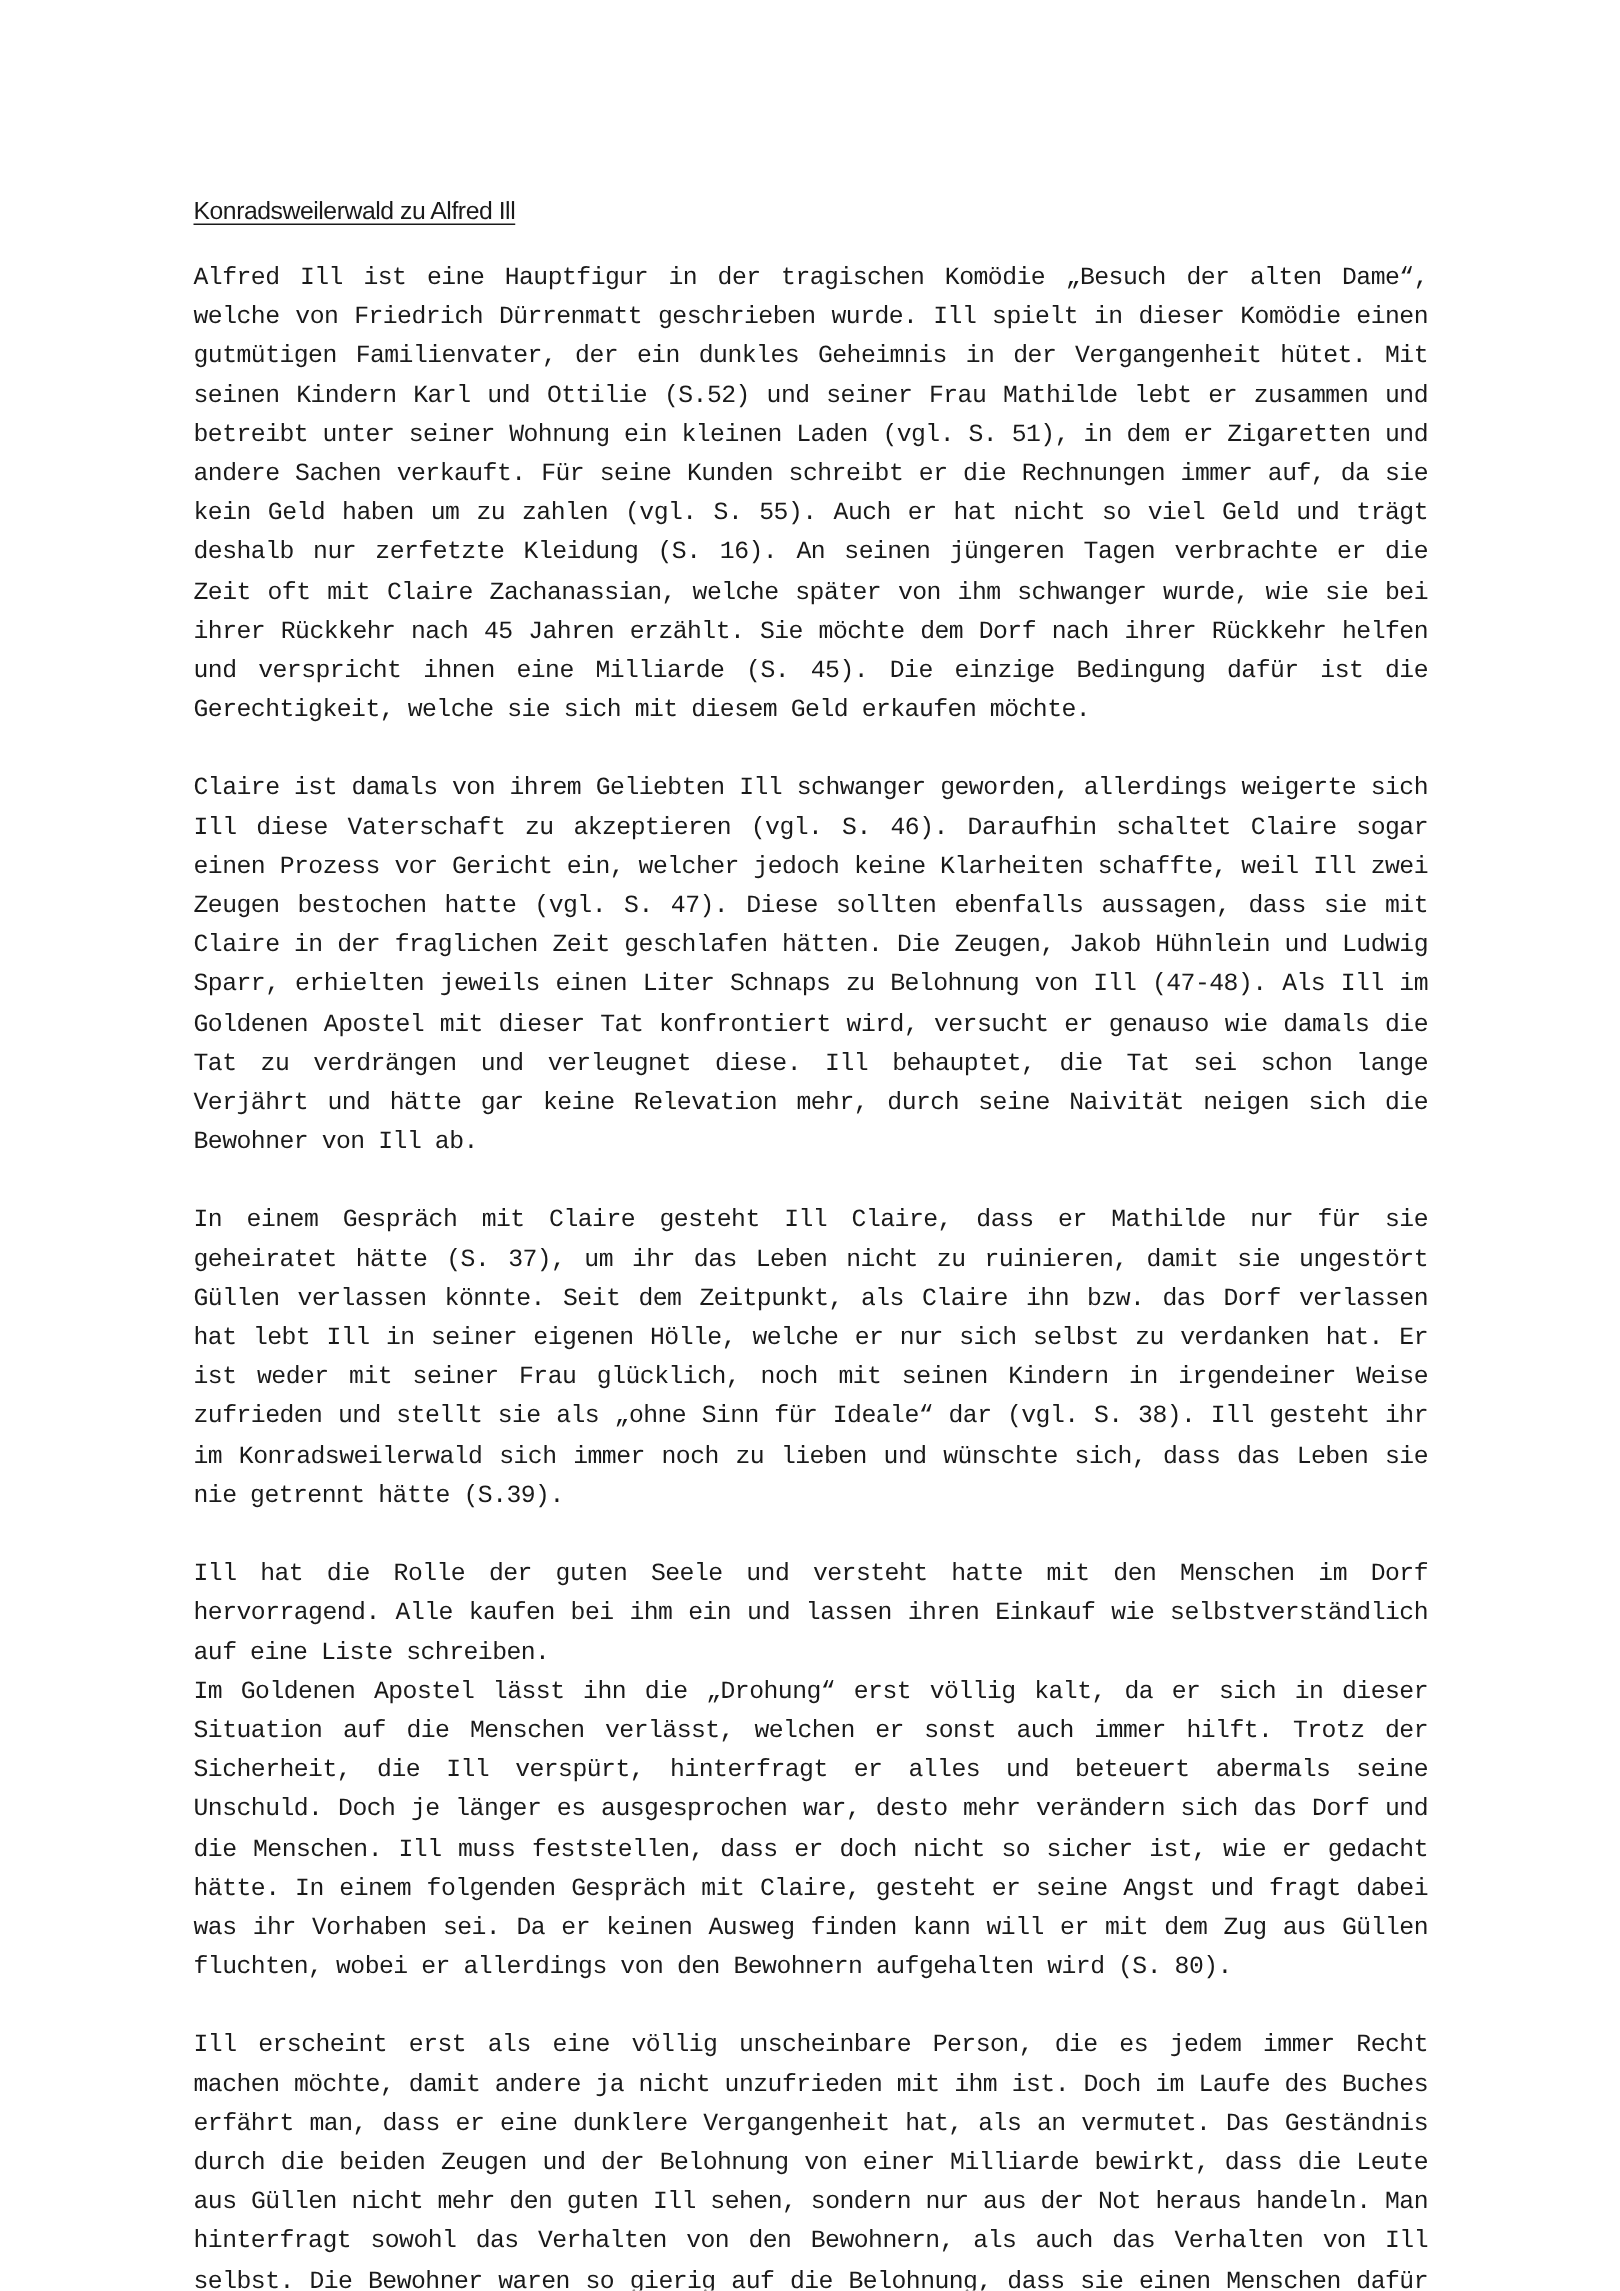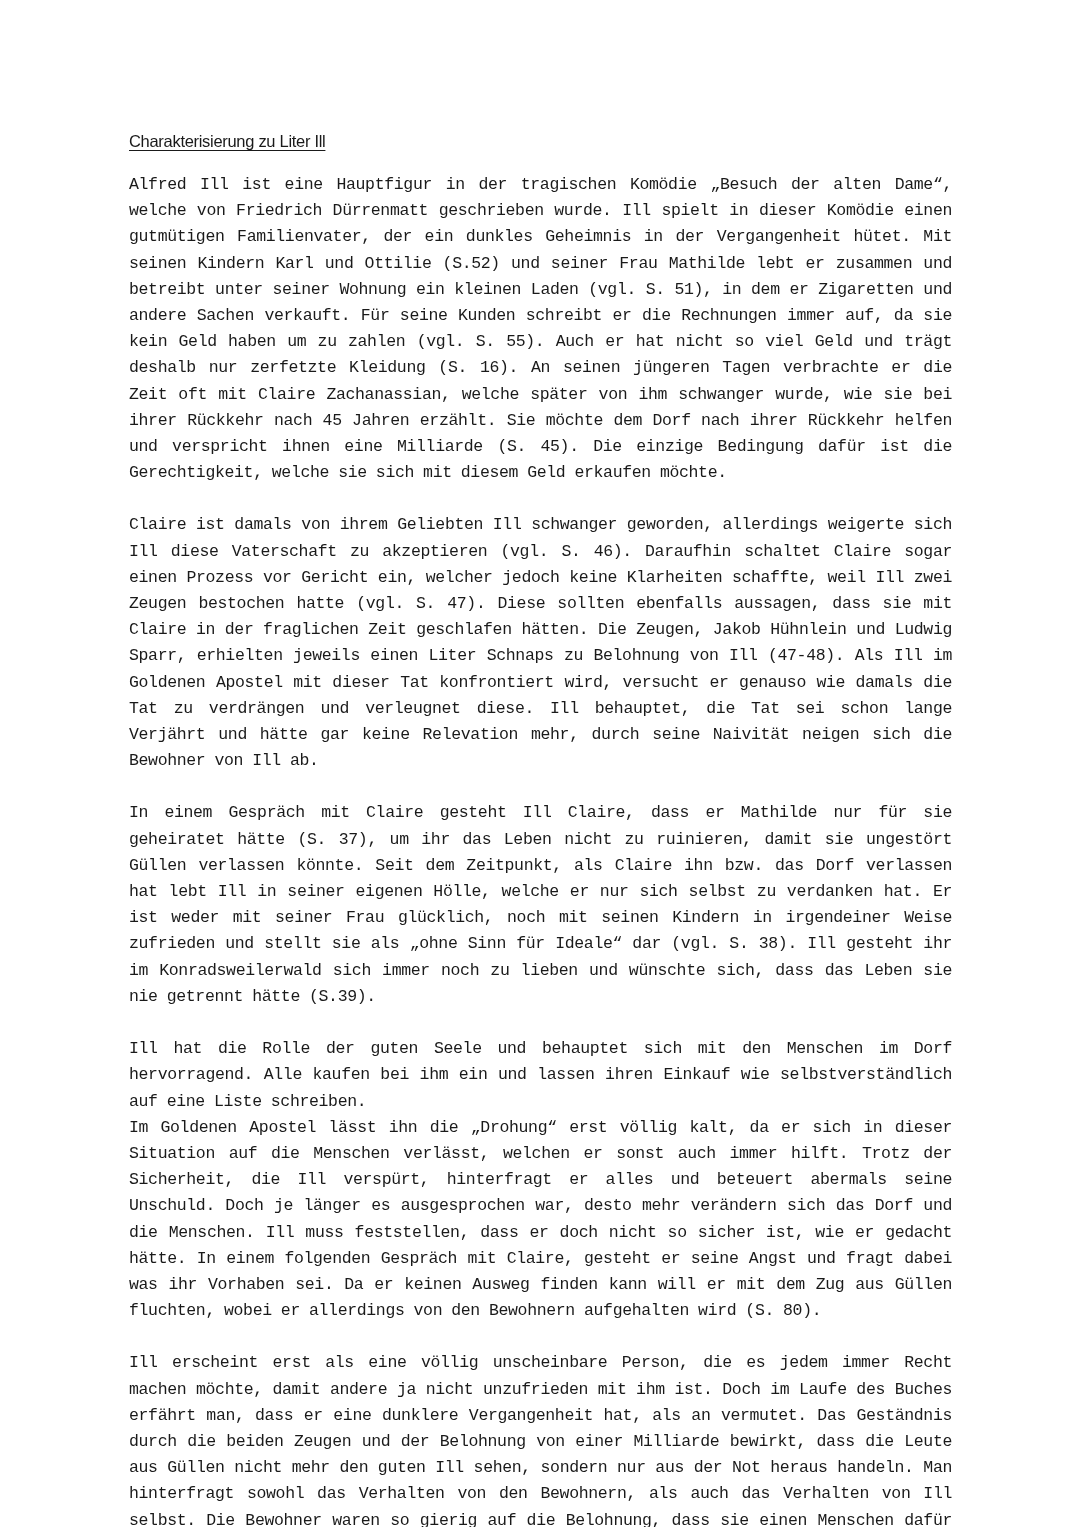--- a/index.html
+++ b/index.html
@@ -38,20 +38,20 @@
       letter-spacing: -0.35px;
       word-spacing: -0.5px;
       font-family: Liberation Mono, monospace;
     }
     .para.tight { margin-bottom: 0; }
   </style>
 </head>
 <body>
 
 <div class="page">
-  <h1 class="title">Charakterisierung zu Liter Ill</h1>
+  <h1 class="title">Konradsweilerwald zu Alfred Ill</h1>
   <p class="para">Alfred Ill ist eine Hauptfigur in der tragischen Komödie „Besuch der alten Dame“, welche von Friedrich Dürrenmatt geschrieben wurde. Ill spielt in dieser Komödie einen gutmütigen Familienvater, der ein dunkles Geheimnis in der Vergangenheit hütet. Mit seinen Kindern Karl und Ottilie (S.52) und seiner Frau Mathilde lebt er zusammen und betreibt unter seiner Wohnung ein kleinen Laden (vgl. S. 51), in dem er Zigaretten und andere Sachen verkauft. Für seine Kunden schreibt er die Rechnungen immer auf, da sie kein Geld haben um zu zahlen (vgl. S. 55). Auch er hat nicht so viel Geld und trägt deshalb nur zerfetzte Kleidung (S. 16). An seinen jüngeren Tagen verbrachte er die Zeit oft mit Claire Zachanassian, welche später von ihm schwanger wurde, wie sie bei ihrer Rückkehr nach 45 Jahren erzählt. Sie möchte dem Dorf nach ihrer Rückkehr helfen und verspricht ihnen eine Milliarde (S. 45). Die einzige Bedingung dafür ist die Gerechtigkeit, welche sie sich mit diesem Geld erkaufen möchte.</p>
   <p class="para">Claire ist damals von ihrem Geliebten Ill schwanger geworden, allerdings weigerte sich Ill diese Vaterschaft zu akzeptieren (vgl. S. 46). Daraufhin schaltet Claire sogar einen Prozess vor Gericht ein, welcher jedoch keine Klarheiten schaffte, weil Ill zwei Zeugen bestochen hatte (vgl. S. 47). Diese sollten ebenfalls aussagen, dass sie mit Claire in der fraglichen Zeit geschlafen hätten. Die Zeugen, Jakob Hühnlein und Ludwig Sparr, erhielten jeweils einen Liter Schnaps zu Belohnung von Ill (47-48). Als Ill im Goldenen Apostel mit dieser Tat konfrontiert wird, versucht er genauso wie damals die Tat zu verdrängen und verleugnet diese. Ill behauptet, die Tat sei schon lange Verjährt und hätte gar keine Relevation mehr, durch seine Naivität neigen sich die Bewohner von Ill ab.</p>
   <p class="para">In einem Gespräch mit Claire gesteht Ill Claire, dass er Mathilde nur für sie geheiratet hätte (S. 37), um ihr das Leben nicht zu ruinieren, damit sie ungestört Güllen verlassen könnte. Seit dem Zeitpunkt, als Claire ihn bzw. das Dorf verlassen hat lebt Ill in seiner eigenen Hölle, welche er nur sich selbst zu verdanken hat.  Er ist weder mit seiner Frau glücklich, noch mit seinen Kindern in irgendeiner Weise zufrieden und stellt sie als „ohne Sinn für Ideale“ dar (vgl. S. 38). Ill gesteht ihr im Konradsweilerwald sich immer noch zu lieben und wünschte sich, dass das Leben sie nie getrennt hätte (S.39).</p>
-  <p class="para tight">Ill hat die Rolle der guten Seele und behauptet sich mit den Menschen im Dorf hervorragend. Alle kaufen bei ihm ein und lassen ihren Einkauf wie selbstverständlich auf eine Liste schreiben.</p>
+  <p class="para tight">Ill hat die Rolle der guten Seele und versteht hatte mit den Menschen im Dorf hervorragend. Alle kaufen bei ihm ein und lassen ihren Einkauf wie selbstverständlich auf eine Liste schreiben.</p>
   <p class="para">Im Goldenen Apostel lässt ihn die „Drohung“ erst völlig kalt, da er sich in dieser Situation auf die Menschen verlässt, welchen er sonst auch immer hilft. Trotz der Sicherheit, die Ill verspürt, hinterfragt er alles und beteuert abermals seine Unschuld. Doch je länger es ausgesprochen war, desto mehr verändern sich das Dorf und die Menschen. Ill muss feststellen, dass er doch nicht so sicher ist, wie er gedacht hätte. In einem folgenden Gespräch mit Claire, gesteht er seine Angst und fragt dabei was ihr Vorhaben sei. Da er keinen Ausweg finden kann will er mit dem Zug aus Güllen fluchten, wobei er allerdings von den Bewohnern aufgehalten wird (S. 80).</p>
   <p class="para">Ill erscheint erst als eine völlig unscheinbare Person, die es jedem immer Recht machen möchte, damit andere ja nicht unzufrieden mit ihm ist. Doch im Laufe des Buches erfährt man, dass er eine dunklere Vergangenheit hat, als an vermutet. Das Geständnis durch die beiden Zeugen und der Belohnung von einer Milliarde bewirkt, dass die Leute aus Güllen nicht mehr den guten Ill sehen, sondern nur aus der Not heraus handeln. Man hinterfragt sowohl das Verhalten von den Bewohnern, als auch das Verhalten von Ill selbst. Die Bewohner waren so gierig auf die Belohnung, dass sie einen Menschen dafür geopfert haben, der ihnen immer in der Not geholfen hat.</p>
 </div>
 
 </body></html>

